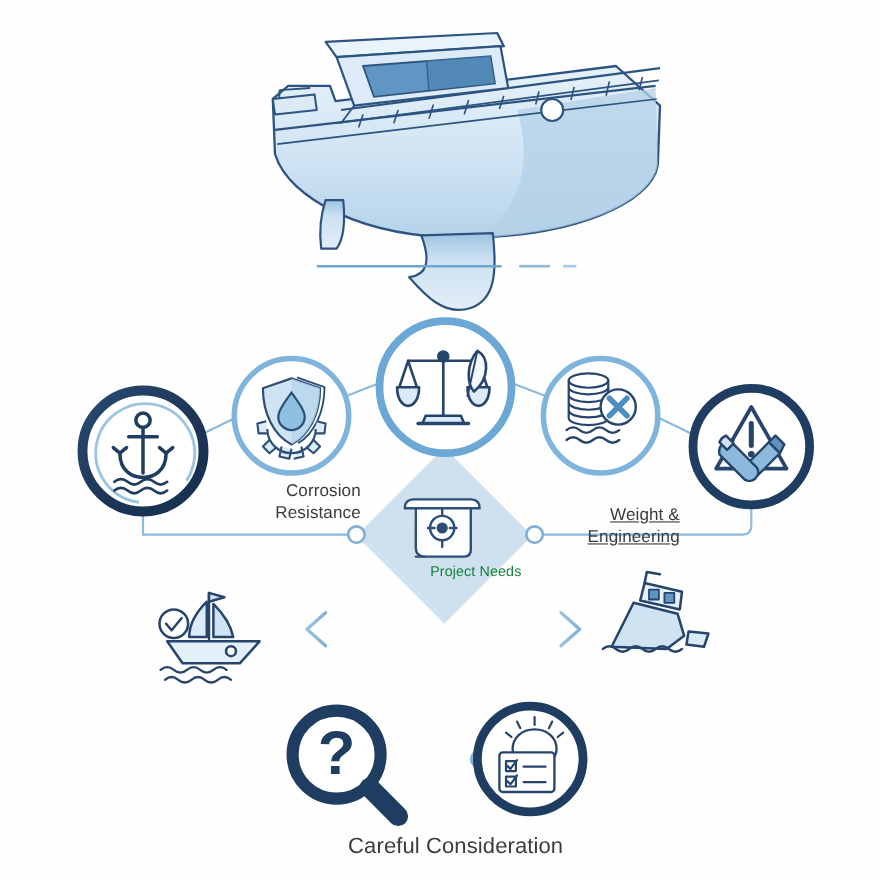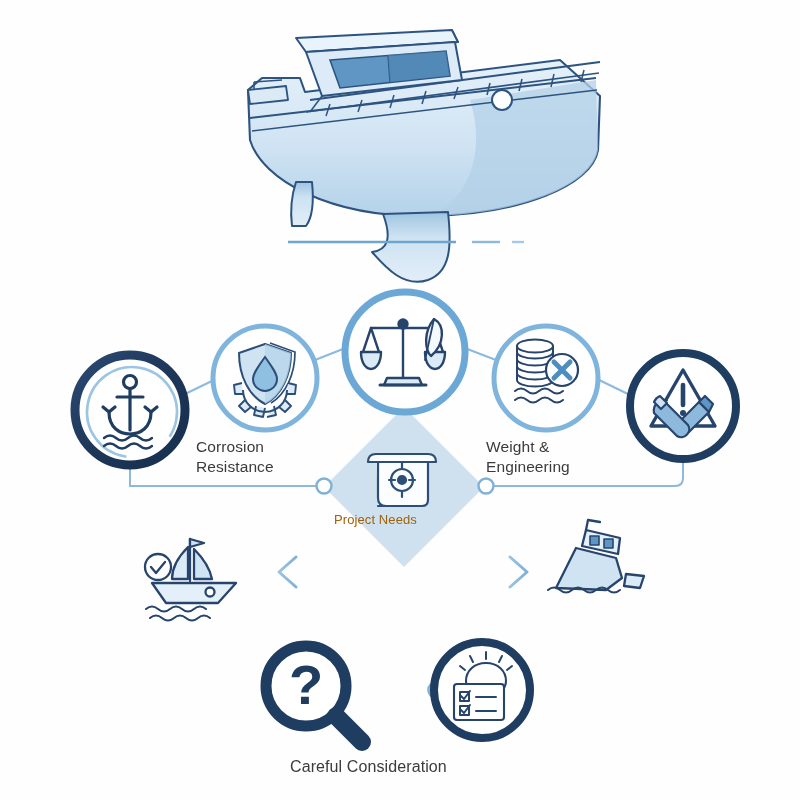--- a/index.html
+++ b/index.html
@@ -25,30 +25,30 @@
     position: absolute;
     top: 0;
     left: 0;
   }
   .lbl {
     position: absolute;
     color: #3b3b3b;
     font-size: 15.5px;
     line-height: 1.32;
     letter-spacing: 0.1px;
-    text-align: left;
+    text-align: right;
     white-space: pre-line;
     pointer-events: none;
   }
   #label-corrosion { left: 196px; top: 437px; width: 132px; }
-  #label-weight    { left: 486px; top: 437px; width: 132px; }
-  #label-project   { left: 334px; top: 511px; width: 140px; font-size: 13px; color: #a16207; }
+  #label-weight    { left: 486px; top: 459px; width: 132px; text-decoration: underline; }
+  #label-project   { left: 334px; top: 511px; width: 140px; font-size: 13px; color: #15803d; }
   #label-success   { left: 338px; top: 595px; width: 130px; }
   #label-costly    { left: 528px; top: 597px; width: 180px; }
-  #label-careful   { left: 290px; top: 756px; width: 222px; font-size: 16px; }
+  #label-careful   { left: 290px; top: 756px; width: 222px; font-size: 20px; }
 </style>
 </head>
 <body>
 
 <div id="stage">
 
   <svg width="800" height="800" viewBox="0 0 800 800">
     <defs>
       <linearGradient id="hullGrad" x1="0" y1="0" x2="0" y2="1">
         <stop offset="0%" stop-color="#e6f1f9"></stop>

